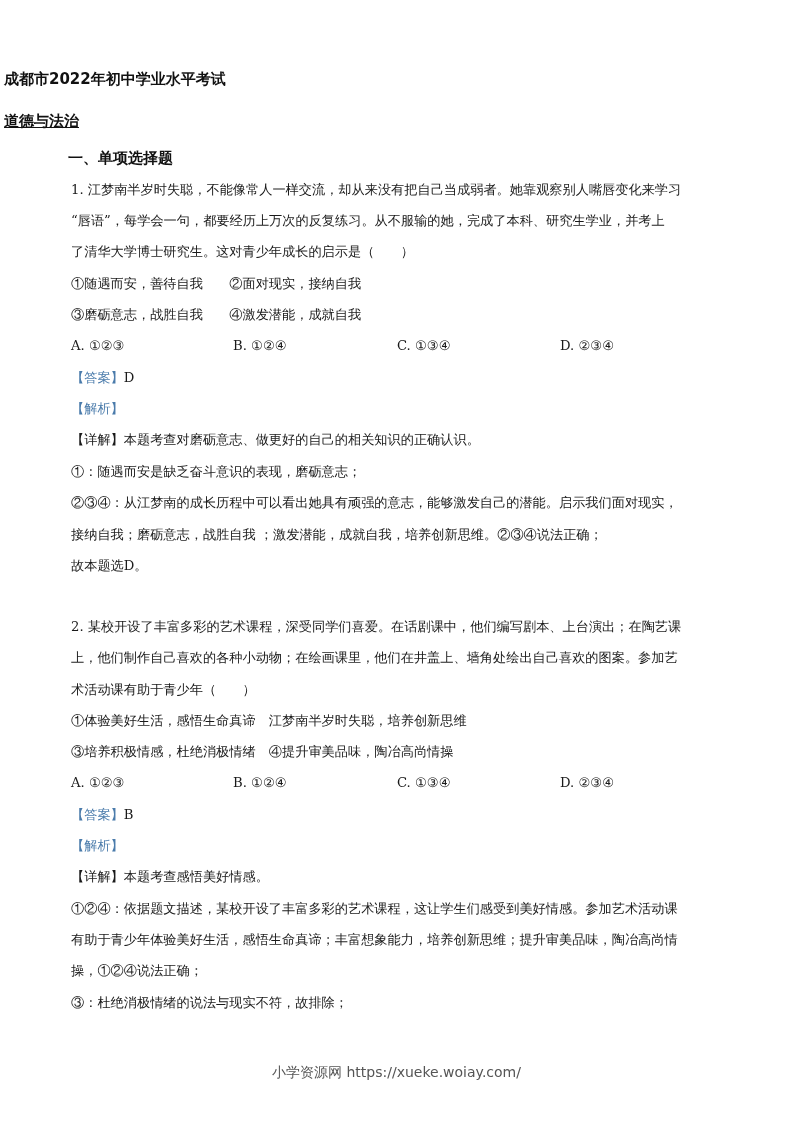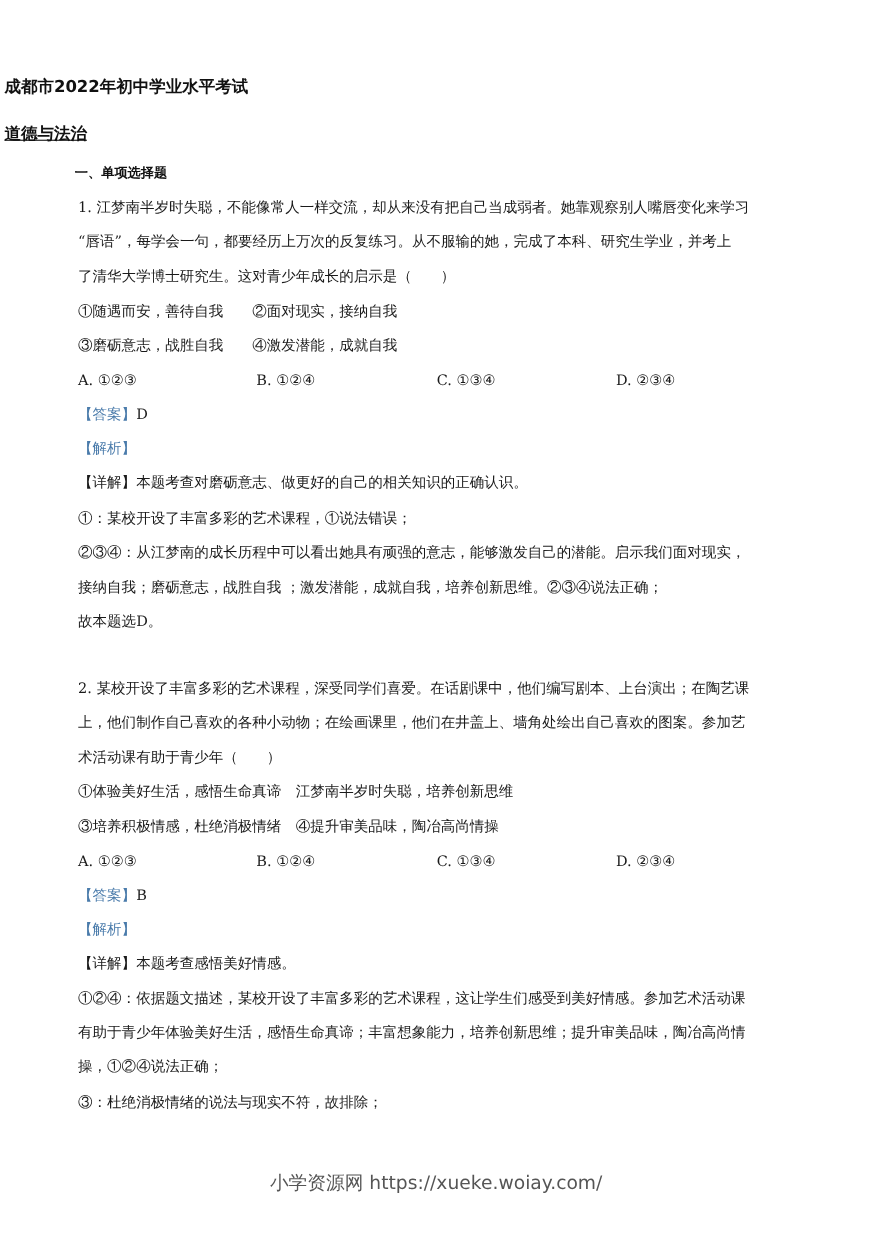--- a/index.html
+++ b/index.html
@@ -4,26 +4,26 @@
 <style>
   html, body { margin: 0; padding: 0; background: #ffffff; }
   body { width: 793px; height: 1122px; position: relative; overflow: hidden;
          font-family: "DejaVu Serif", "Liberation Serif", serif; color: #1a1a1a; }
   .page { position: absolute; left: 0; top: 0; width: 793px; height: 1122px; }
   .title { position: absolute; left: 4px; width: 793px; text-align: left;
            font-family: "DejaVu Sans", "Liberation Sans", sans-serif; font-weight: bold; font-size: 15px; color: #111; }
   .t1 { top: 70px; }
   .t2 { top: 112px; text-decoration: underline; }
   .section { position: absolute; left: 68px; top: 149px; font-family: "DejaVu Sans", "Liberation Sans", sans-serif;
-             font-weight: bold; font-size: 12px; color: #111; }
+             font-weight: bold; font-size: 15px; color: #111; }
   .line { position: absolute; left: 71px; font-size: 13.2px; line-height: 18px; white-space: nowrap; color: #1a1a1a; }
   .opt { position: absolute; font-size: 13.2px; white-space: nowrap; }
   .tag { color: #4a7bab; text-align: center; }
   .footer { position: absolute; left: 0; width: 793px; top: 1064px; text-align: center;
-            font-family: "DejaVu Sans", "Liberation Sans", sans-serif; font-size: 17px; color: #555; }
+            font-family: "DejaVu Sans", "Liberation Sans", sans-serif; font-size: 14px; color: #555; }
 </style>
 </head>
 <body>
 
 <div class="page">
   <div class="title t1">成都市2022年初中学业水平考试</div>
   <div class="title t2">道德与法治</div>
   <div class="section">一、单项选择题</div>
 
   <div>
@@ -36,21 +36,21 @@
     <div class="opt" style="left:233px;top:338px">B. ①②④</div>
     <div class="opt" style="left:397px;top:338px">C. ①③④</div>
     <div class="opt" style="left:560px;top:338px">D. ②③④</div>
     <div class="line" style="top:369px">
       <span class="tag">【答案】</span><span>D</span>
     </div>
     <div class="line tag" style="top:400px">【解析】</div>
     <div class="line" style="top:431px">
       <span>【详解】</span><span>本题考查对磨砺意志、做更好的自己的相关知识的正确认识。</span>
     </div>
-    <div class="line" style="top:463px">①：某校开设了丰富多彩的艺术课程，①说法错误；</div>
+    <div class="line" style="top:463px">①：随遇而安是缺乏奋斗意识的表现，磨砺意志；</div>
     <div class="line" style="top:494px">②③④：从江梦南的成长历程中可以看出她具有顽强的意志，能够激发自己的潜能。启示我们面对现实，</div>
     <div class="line" style="top:526px">接纳自我；磨砺意志，战胜自我 ；激发潜能，成就自我，培养创新思维。②③④说法正确；</div>
     <div class="line" style="top:557px">故本题选D。</div>
   </div>
 
   <div>
     <div class="line" style="top:618px">2. 某校开设了丰富多彩的艺术课程，深受同学们喜爱。在话剧课中，他们编写剧本、上台演出；在陶艺课</div>
     <div class="line" style="top:649px">上，他们制作自己喜欢的各种小动物；在绘画课里，他们在井盖上、墙角处绘出自己喜欢的图案。参加艺</div>
     <div class="line" style="top:681px">术活动课有助于青少年（　　）</div>
     <div class="line" style="top:712px">①体验美好生活，感悟生命真谛　江梦南半岁时失聪，培养创新思维</div>

